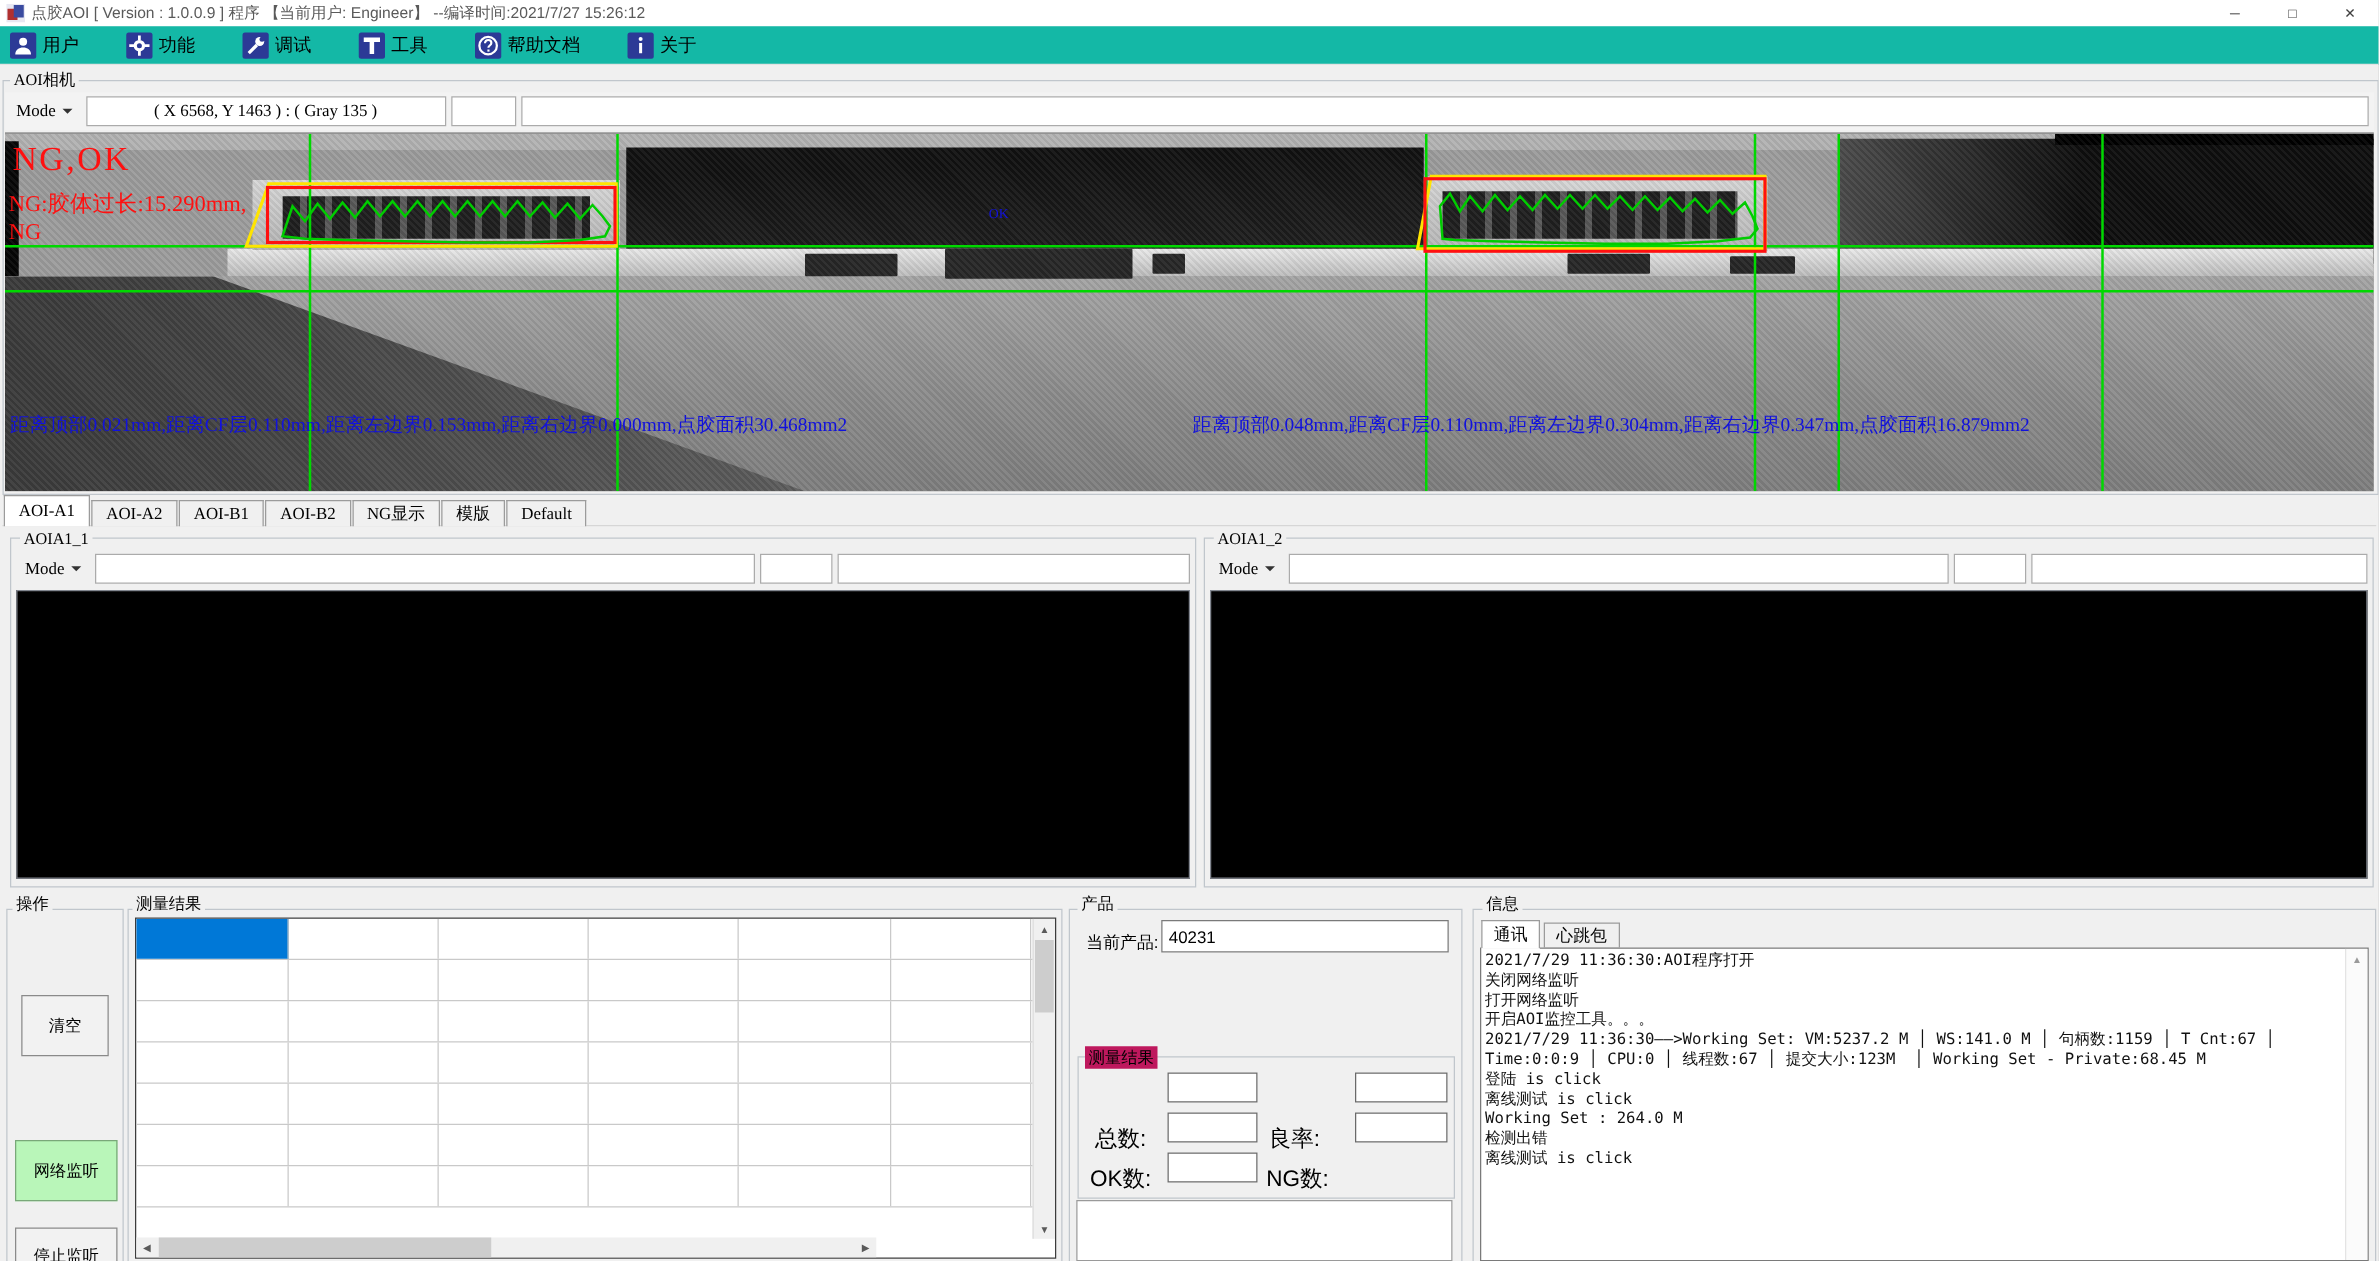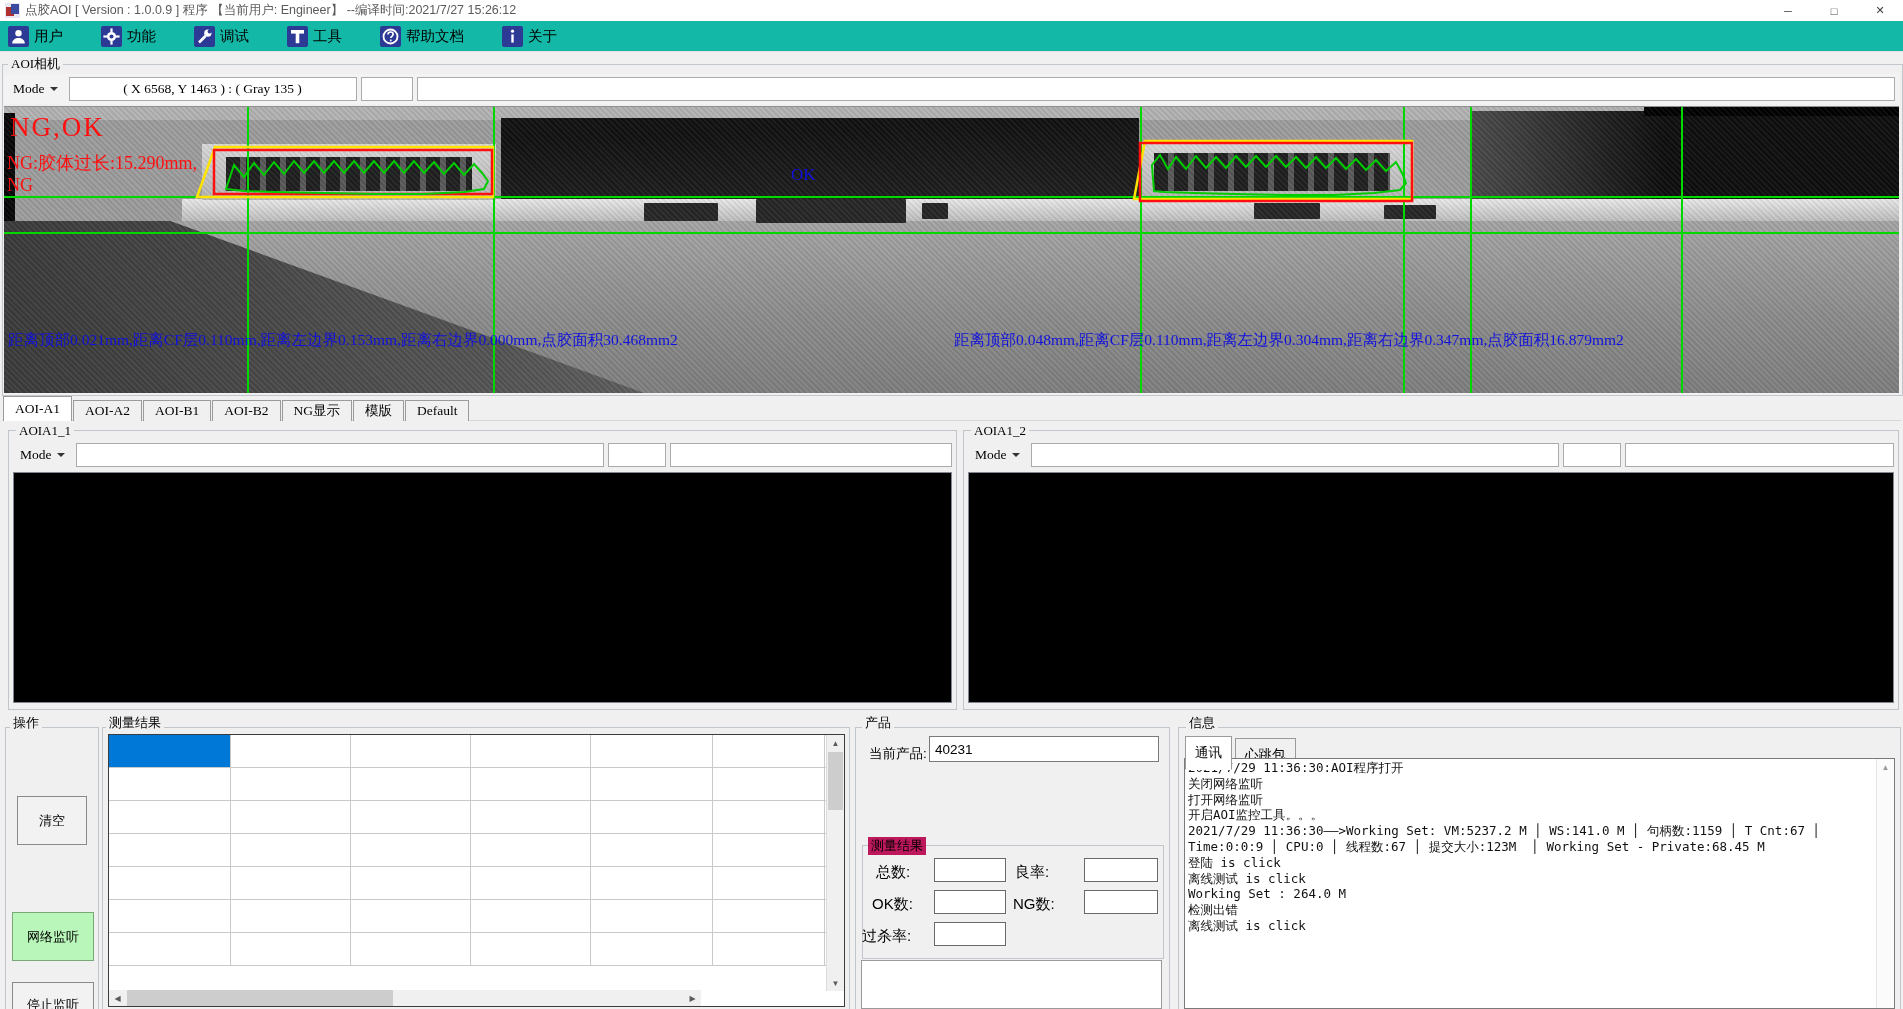--- a/index.html
+++ b/index.html
@@ -59,21 +59,21 @@
   .fx-core{position:absolute;background:repeating-linear-gradient(90deg,#1f1f1f 0 14px,#585858 14px 20px);}
   #ov{position:absolute;left:0;top:0;width:1895px;height:286px;z-index:3;pointer-events:none;}
   .xline{stroke:var(--crosshair);stroke-width:2;fill:none;}
   .yellow-shape{stroke:var(--searchyellow);stroke-width:2.5;fill:none;}
   .red-shape{stroke:var(--ngred);stroke-width:2.5;fill:none;}
   .glue-shape{stroke:var(--gluegreen);stroke-width:2;fill:none;}
   .ovt{position:absolute;white-space:nowrap;z-index:4;font-family:"Liberation Serif",serif;}
   #ov-result{left:6px;top:5px;font-size:27px;color:var(--ngred);letter-spacing:2px;}
   #ov-reason{left:3px;top:44px;font-size:18px;color:var(--ngred);}
   #ov-ng{left:3px;top:68px;font-size:18px;color:var(--ngred);}
-  #ov-ok{left:787px;top:58px;font-size:17px;color:var(--measureblue);}
+  #ov-ok{left:787px;top:58px;font-size:11px;color:var(--measureblue);}
   .mline{font-size:15.5px;color:var(--measureblue);}
   #ov-l1{left:4px;top:179px;}
   #ov-l2{left:4px;top:223px;}
   #ov-r1{left:950px;top:179px;}
   #ov-r2{left:950px;top:223px;}
 
   
   #tabs{position:absolute;left:3px;top:396px;height:25px;display:flex;align-items:flex-end;z-index:5;}
   .tab{height:20px;padding:0 11px;margin-right:1px;border:1px solid #9b9b9b;border-bottom:none;
        background:#f0f0f0;display:flex;align-items:center;font-size:13.5px;}
@@ -121,33 +121,33 @@
   #grid-hsb-right{position:absolute;right:0;top:0;width:17px;height:16px;}
 
   
   #prod-label{left:862px;top:714px;}
   #product{left:855px;top:727px;width:313px;height:282px;}
   #cur-label{position:absolute;left:13px;top:17px;font-size:13.5px;}
   #cur-input{position:absolute;left:73px;top:8px;width:230px;height:26px;border:1px solid #7a7a7a;
              font-size:13.5px;font-family:"Liberation Sans",sans-serif;padding:0 5px;box-sizing:border-box;background:#fff;}
   #measure{position:absolute;left:6px;top:117px;width:300px;height:112px;border:1px solid #c0c6cc;}
   #measure-label{position:absolute;left:12px;top:109px;background:#be185d;padding:0 3px;z-index:6;}
-  .m-label{position:absolute;font-size:15px;}
+  .m-label{position:absolute;font-size:18px;margin-top:36px;}
   .m-box{position:absolute;width:72px;height:24px;background:#fff;border:1px solid #6a6a6a;box-sizing:border-box;}
   #lb-total{left:20px;top:135px;}  #bx-total{left:78px;top:130px;}
   #lb-yield{left:159px;top:135px;} #bx-yield{left:228px;top:130px;width:74px;}
   #lb-ok{left:16px;top:167px;}     #bx-ok{left:78px;top:162px;}
   #lb-ng{left:157px;top:167px;}    #bx-ng{left:228px;top:162px;width:74px;}
   #lb-over{left:6px;top:199px;}    #bx-over{left:78px;top:194px;}
   #prod-empty{position:absolute;left:5px;top:232px;width:301px;height:49px;background:#fff;border:1px solid #9a9a9a;box-sizing:border-box;}
 
   
   #info-label{left:1186px;top:714px;}
   #info{left:1178px;top:727px;width:721px;height:282px;}
-  .itab{position:absolute;height:23px;display:flex;align-items:center;padding:16px 9px;font-size:13.5px;
+  .itab{position:absolute;height:23px;display:flex;align-items:center;padding:0 9px;font-size:13.5px;
         border:1px solid #9b9b9b;background:#f0f0f0;box-sizing:border-box;}
   #itab-comm{left:6px;top:8px;background:#fff;border-bottom:1px solid #fff;z-index:3;}
   #itab-heart{left:56px;top:10px;height:21px;}
   #log-box{position:absolute;left:5px;top:30px;width:711px;height:251px;background:#fff;
            border:1px solid #7a7a7a;box-sizing:border-box;overflow:hidden;}
   #log-text{position:absolute;left:3px;top:1px;right:20px;white-space:pre-wrap;
             font-family:"DejaVu Sans Mono",monospace;font-size:12.5px;line-height:15.8px;color:#111;}
   #log-vsb{position:absolute;right:0;top:0;width:17px;height:100%;background:#fbfbfb;border-left:1px solid #e4e4e4;}
   #log-vsb .sb-arrow{color:#9a9a9a;}
 </style>

